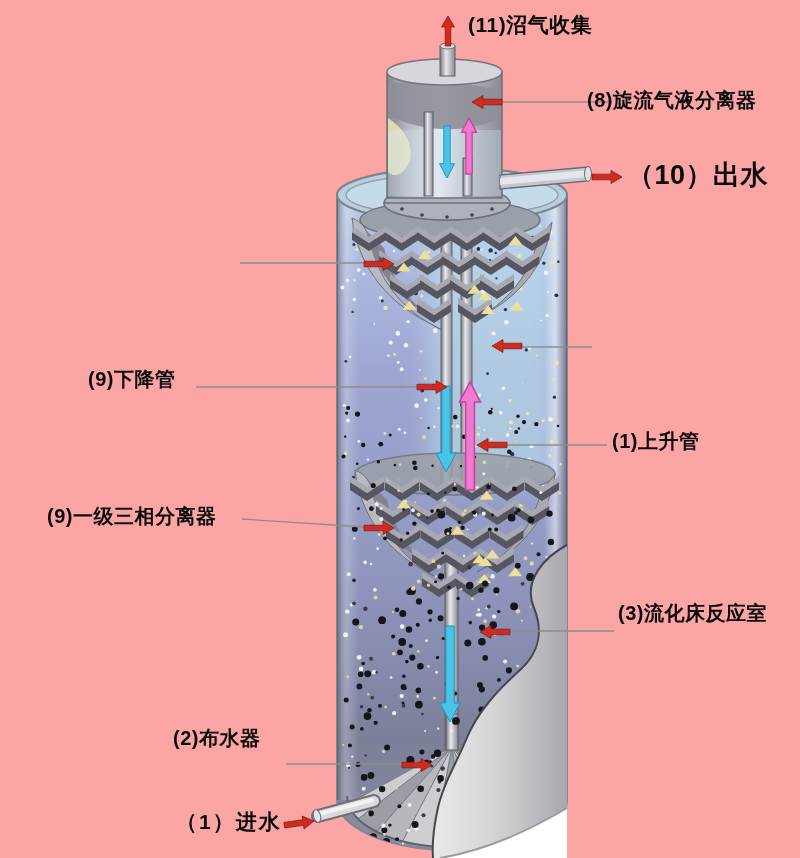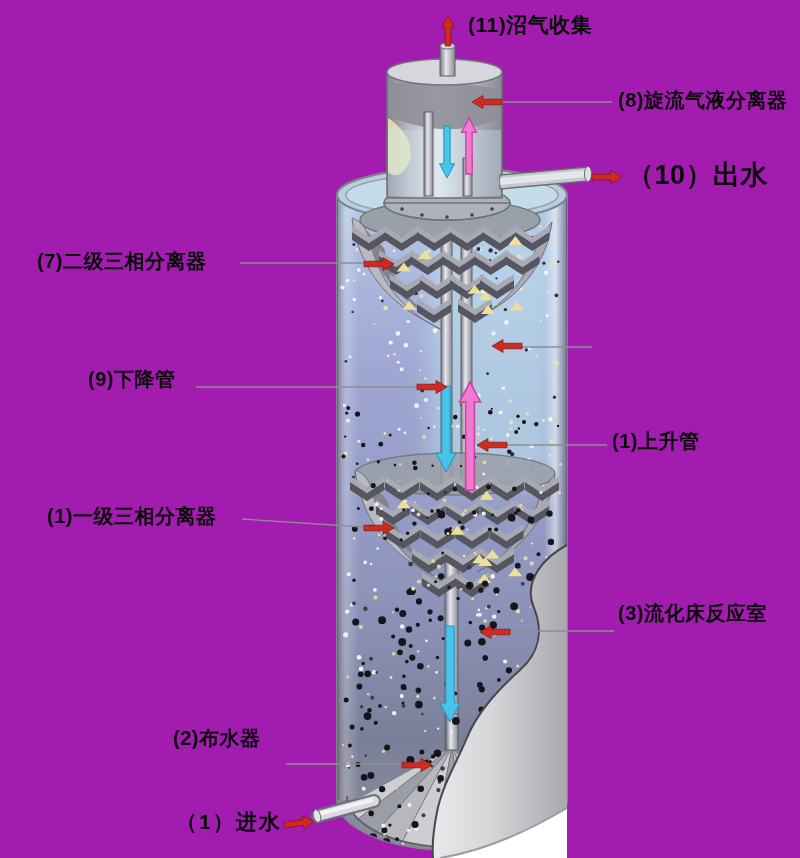--- a/index.html
+++ b/index.html
@@ -1,22 +1,22 @@
 <!DOCTYPE html>
 <html><head>
 <meta charset="utf-8">
 <style>
   html,body{margin:0;padding:0;background:#fff;}
-  .stage{position:relative;width:800px;height:858px;background:#a21caf;overflow:hidden;
+  .stage{position:relative;width:800px;height:858px;background:#fca5a5;overflow:hidden;
          font-family:"Liberation Sans","DejaVu Sans",sans-serif;}
   .stage svg{position:absolute;left:0;top:0;}
   .lbl{position:absolute;font-weight:700;font-size:20px;color:#0a0a0a;
        letter-spacing:.5px;white-space:nowrap;line-height:1.15;}
   .t11{left:468px;top:13px;font-size:21px;}
-  .t8 {left:618px;top:89px;text-align:center;}
+  .t8 {left:587px;top:89px;text-align:center;}
   .t10{left:627px;top:160px;font-size:27px;}
   .t7 {left:37px; top:250px;}
   .t9 {left:88px; top:368px;}
   .t6 {left:596px;top:337px;}
   .t5 {left:612px;top:430px;}
   .t4 {left:47px; top:505px;}
   .t3 {left:618px;top:602px;}
   .t2 {left:173px;top:727px;}
   .t1 {left:176px;top:810px;font-size:21px;letter-spacing:2px;}
 </style>
@@ -765,21 +765,20 @@
   <use href="#rarw" xlink:href="#rarw" transform="translate(394,528)"></use>
   <use href="#rarw" xlink:href="#rarw" transform="translate(480,632) rotate(180)"></use>
   <use href="#rarw" xlink:href="#rarw" transform="translate(432,765)"></use>
   <use href="#rarw" xlink:href="#rarw" transform="translate(314,821) rotate(-8)"></use>
 </g>
 </svg>
 
 <div class="lbl t11">(11)沼气收集</div>
 <div class="lbl t8">(8)旋流气液分离器</div>
 <div class="lbl t10">（10）出水</div>
-<div class="lbl t7">(7)二级三相分离器</div>
 <div class="lbl t9">(9)下降管</div>
 <div class="lbl t5">(1)上升管</div>
-<div class="lbl t4">(1)一级三相分离器</div>
+<div class="lbl t4">(9)一级三相分离器</div>
 <div class="lbl t3">(3)流化床反应室</div>
 <div class="lbl t2">(2)布水器</div>
 <div class="lbl t1">（1）进水</div>
 
 </div>
 
 </body></html>

